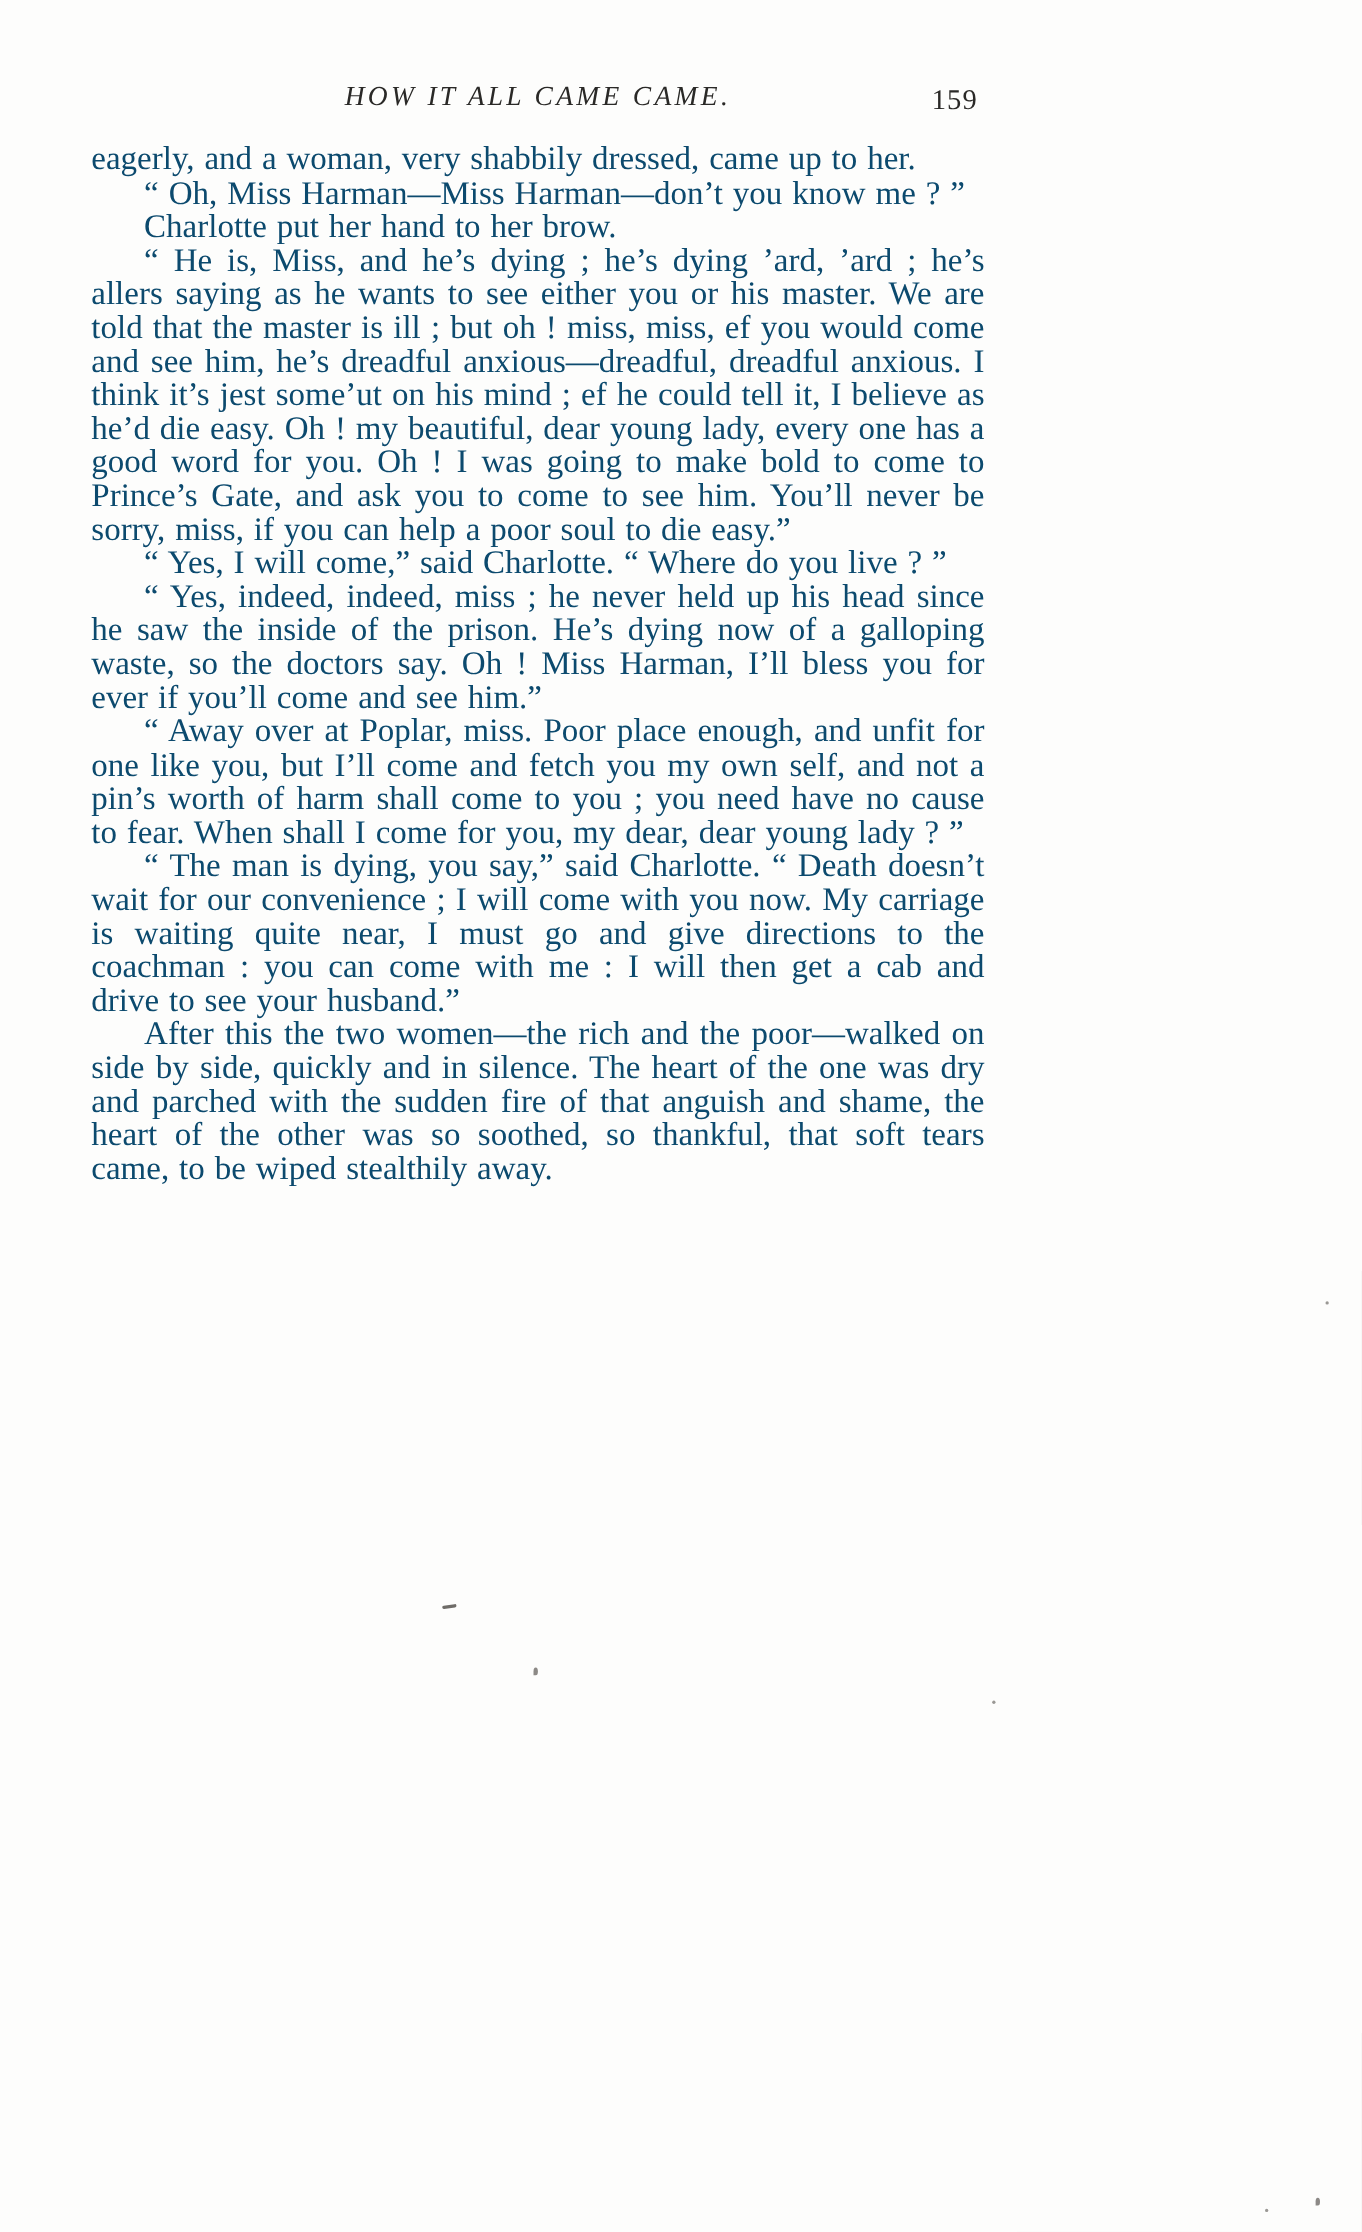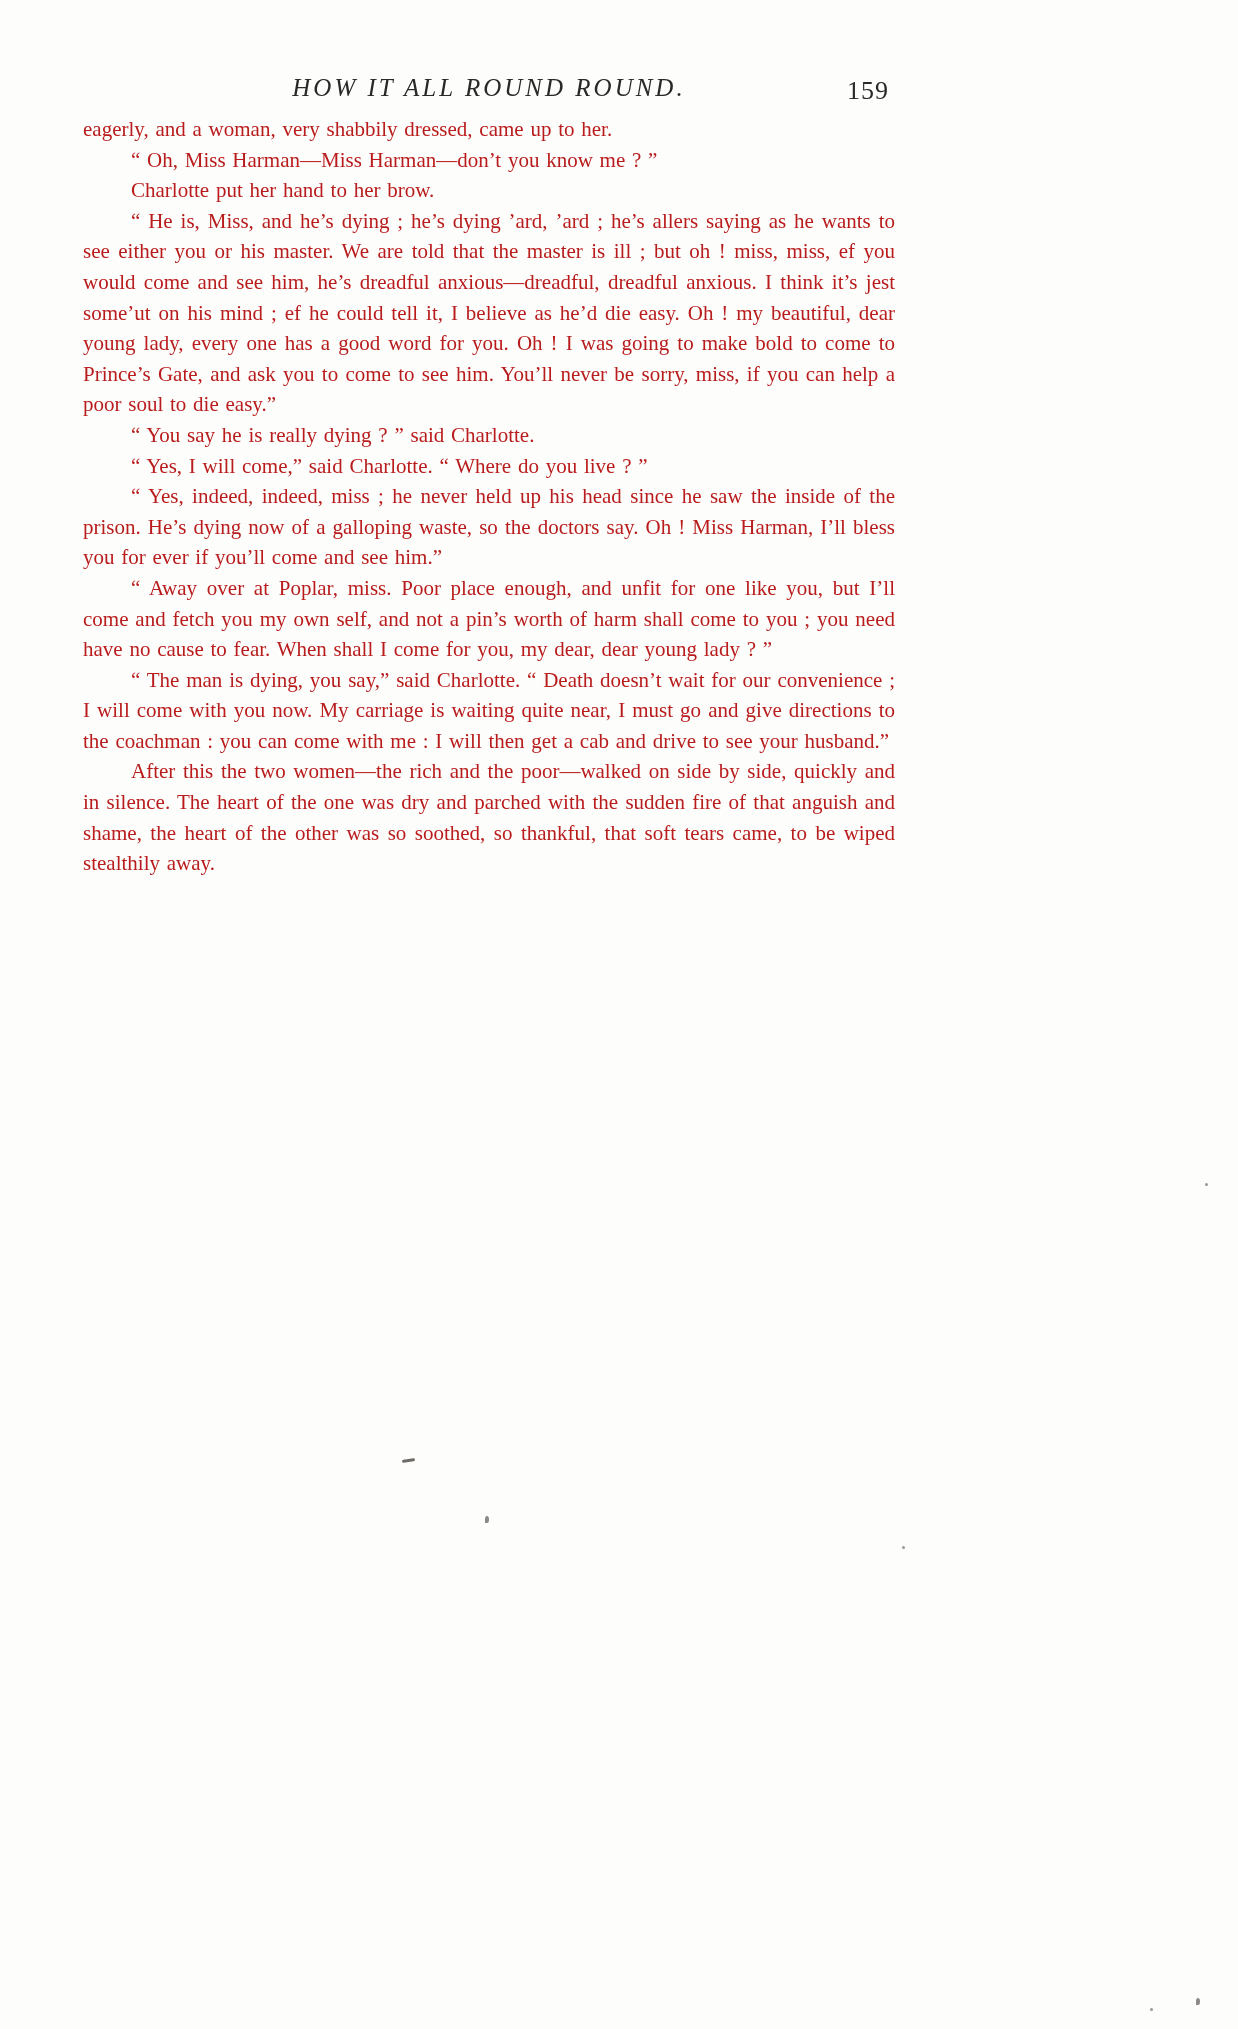--- a/index.html
+++ b/index.html
@@ -36,28 +36,28 @@
     position: absolute;
     top: 2px;
     right: 6px;
     font-size: 26px;
     letter-spacing: 1px;
     font-style: normal;
     color: #2a2927;
   }
   .text-body {
     position: absolute;
-    top: 114px;
+    top: 130px;
     left: 83px;
     width: 812px;
-    font-size: 21px;
+    font-size: 30px;
     line-height: 30.6px;
     text-align: justify;
     word-spacing: 1.5px;
-    color: #b91c1c;
+    color: #0c4a6e;
   }
   .text-body p {
     margin: 0;
     padding: 0;
     text-indent: 48px;
   }
   .text-body p.first {
     text-indent: 0;
   }
   
@@ -83,30 +83,29 @@
     border-radius: 50%;
     opacity: 0.7;
   }
 </style>
 </head>
 <body>
 
 <div class="scan-page">
 
   <div class="running-header">
-    <span class="header-title">HOW IT ALL ROUND ROUND.</span>
+    <span class="header-title">HOW IT ALL CAME CAME.</span>
     <span class="page-number">159</span>
   </div>
 
   <div class="text-body">
     <p class="first">eagerly, and a woman, very shabbily dressed, came up to her.</p>
     <p>“ Oh, Miss Harman—Miss Harman—don’t you know me ? ”</p>
     <p>Charlotte put her hand to her brow.</p>
     <p>“ He is, Miss, and he’s dying ; he’s dying ’ard, ’ard ; he’s allers saying as he wants to see either you or his master.  We are told that the master is ill ; but oh ! miss, miss, ef you would come and see him, he’s dreadful anxious—dreadful, dreadful anxious.  I think it’s jest some’ut on his mind ; ef he could tell it, I believe as he’d die easy.  Oh ! my beautiful, dear young lady, every one has a good word for you.  Oh ! I was going to make bold to come to Prince’s Gate, and ask you to come to see him.  You’ll never be sorry, miss, if you can help a poor soul to die easy.”</p>
-    <p>“ You say he is really dying ? ” said Charlotte.</p>
     <p>“ Yes, I will come,” said Charlotte.  “ Where do you live ? ”</p>
     <p>“ Yes, indeed, indeed, miss ; he never held up his head since he saw the inside of the prison.  He’s dying now of a galloping waste, so the doctors say.  Oh ! Miss Harman, I’ll bless you for ever if you’ll come and see him.”</p>
     <p>“ Away over at Poplar, miss.  Poor place enough, and unfit for one like you, but I’ll come and fetch you my own self, and not a pin’s worth of harm shall come to you ; you need have no cause to fear.  When shall I come for you, my dear, dear young lady ? ”</p>
     <p>“ The man is dying, you say,” said Charlotte.  “ Death doesn’t wait for our convenience ; I will come with you now.  My carriage is waiting quite near, I must go and give directions to the coachman : you can come with me : I will then get a cab and drive to see your husband.”</p>
     <p>After this the two women—the rich and the poor—walked on side by side, quickly and in silence.  The heart of the one was dry and parched with the sudden fire of that anguish and shame, the heart of the other was so soothed, so thankful, that soft tears came, to be wiped stealthily away.</p>
   </div>
 
   <div class="artifact dash" style="left:402px; top:1459px;"></div>
   <div class="artifact speck" style="left:485px; top:1516px;"></div>
   <div class="artifact dot" style="left:902px; top:1546px;"></div>

